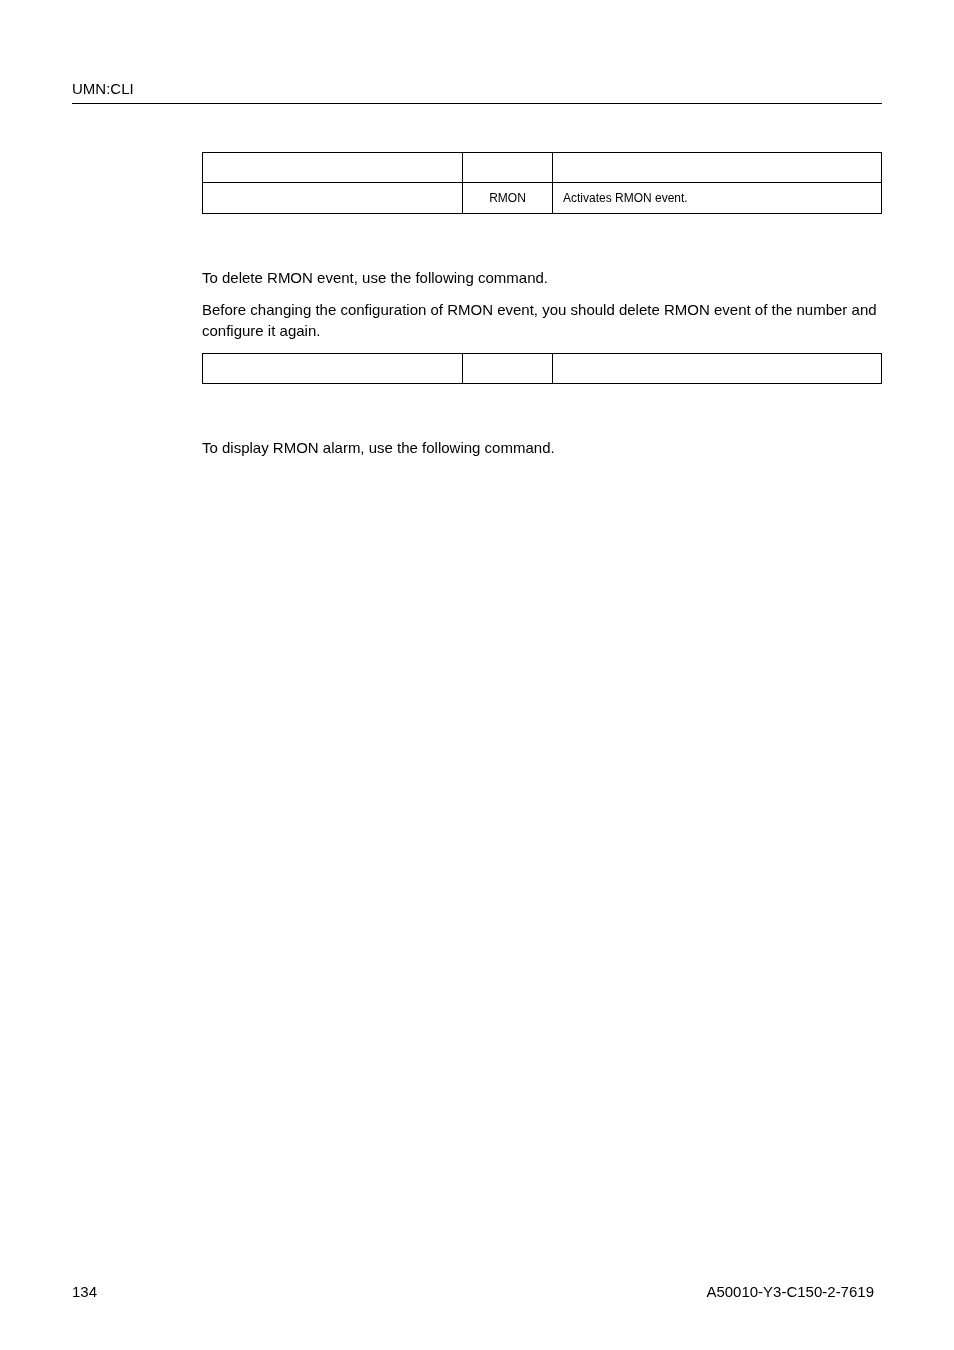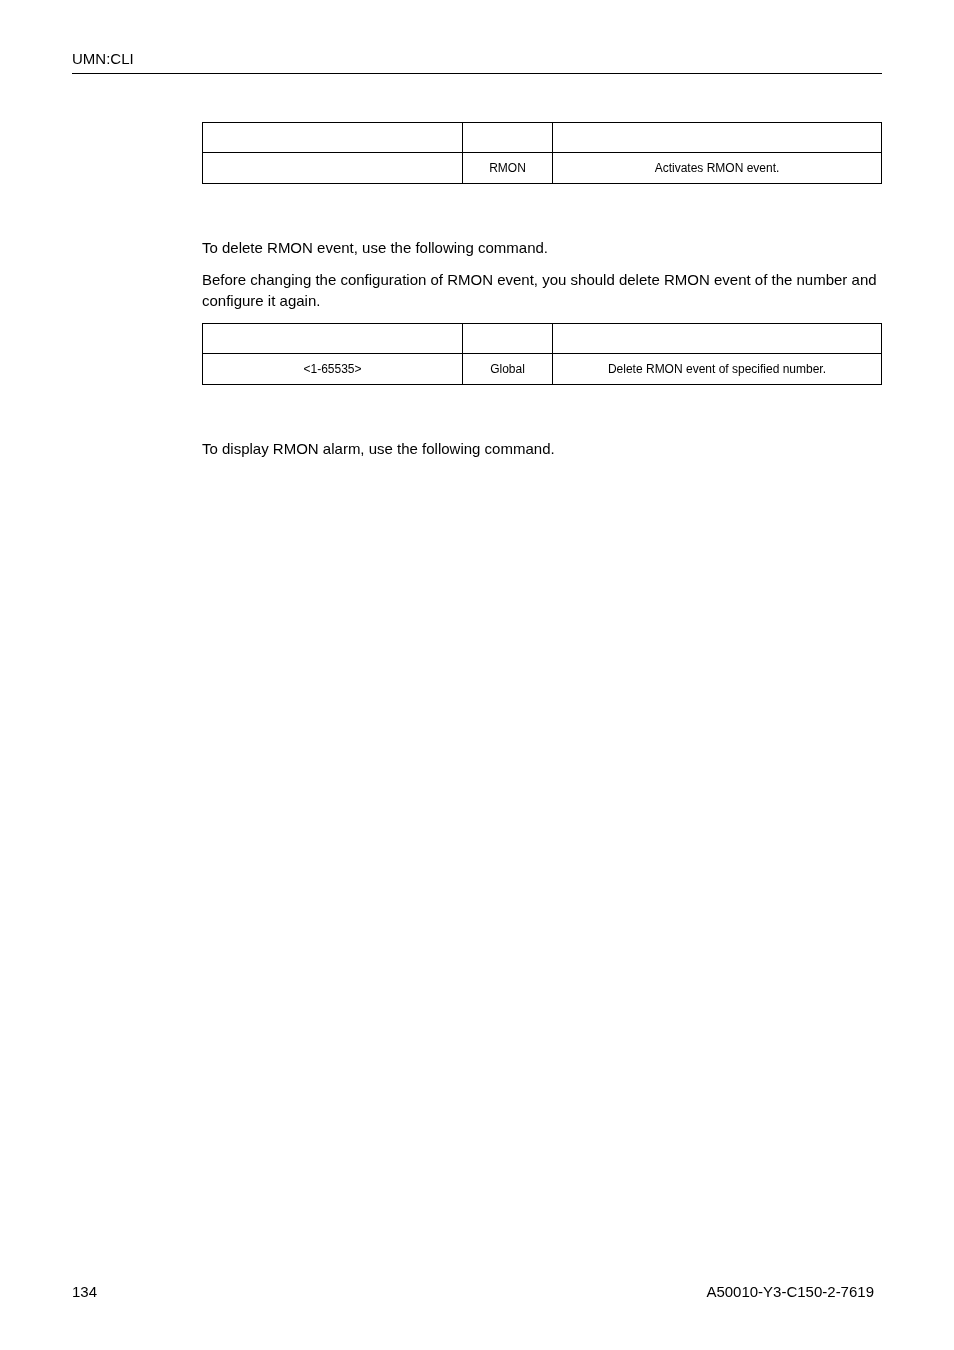--- a/index.html
+++ b/index.html
@@ -11,21 +11,21 @@
       width: 954px;
       height: 1350px;
       font-family: Arial, Helvetica, sans-serif;
       background: #fff;
       color: #000;
     }
     .page {
       width: 954px;
       height: 1350px;
       position: relative;
-      padding: 50px 72px 50px 72px;
+      padding: 80px 72px 50px 72px;
     }
     .header {
       display: flex;
       justify-content: space-between;
       align-items: flex-start;
       font-size: 15px;
       margin-bottom: 6px;
     }
     .header-left {
       text-align: left;
@@ -44,21 +44,21 @@
     }
     table.info {
       width: 100%;
       border-collapse: collapse;
       margin-bottom: 36px;
       font-size: 12px;
     }
     table.info th, table.info td {
       border: 1px solid #000;
       padding: 8px 10px;
-      text-align: center;
+      text-align: left;
     }
     table.info td.col-mode {
       text-align: center;
       width: 90px;
     }
     table.info td.col-cmd {
       width: 260px;
       text-align: center;
     }
     .paragraph {
@@ -120,25 +120,20 @@
     <p class="paragraph">To delete RMON event, use the following command.</p>
     <p class="paragraph">Before changing the configuration of RMON event, you should delete RMON event of the number and configure it again.</p>
 
     <table class="info table-delete">
       <tbody>
         <tr class="hidden-header">
           <td class="col-cmd"></td>
           <td class="col-mode"></td>
           <td></td>
         </tr>
-        <tr>
-          <td class="col-cmd">&lt;1-65535&gt;</td>
-          <td class="col-mode">Global</td>
-          <td>Delete RMON event of specified number.</td>
-        </tr>
       </tbody>
     </table>
 
     <div class="section-gap"></div>
 
     <p class="paragraph">To display RMON alarm, use the following command.</p>
 
 
   </div>
 

